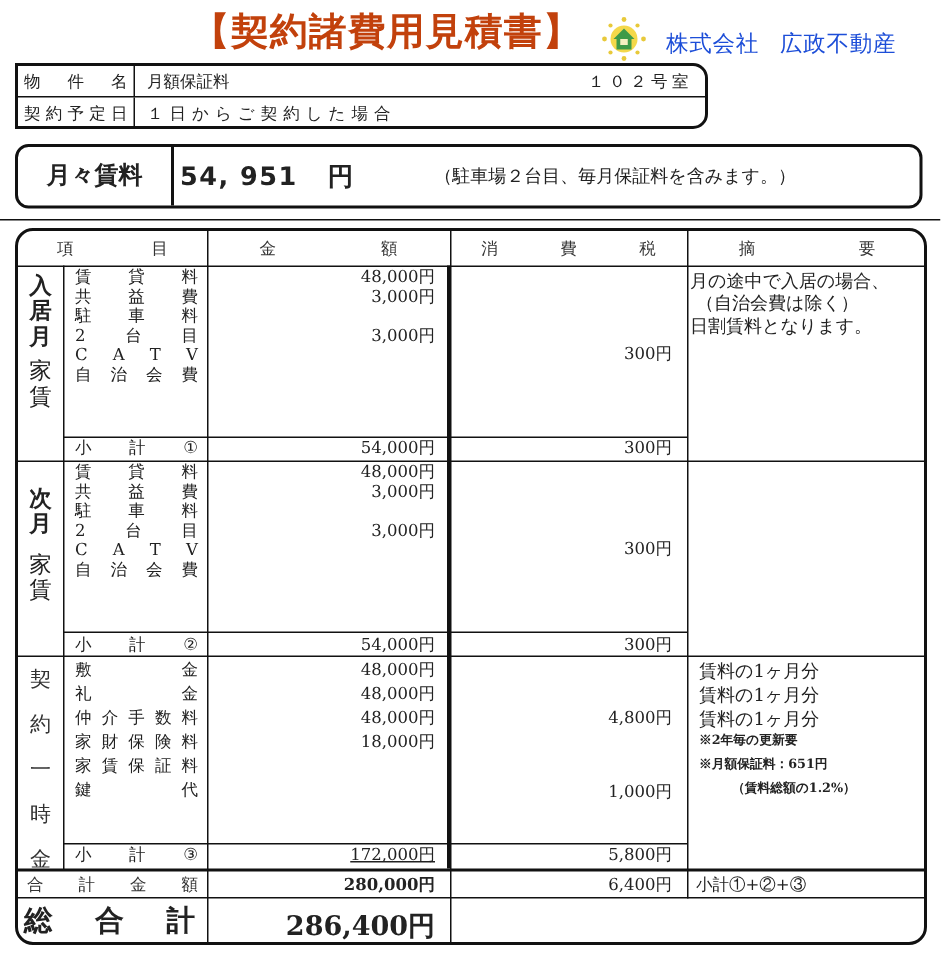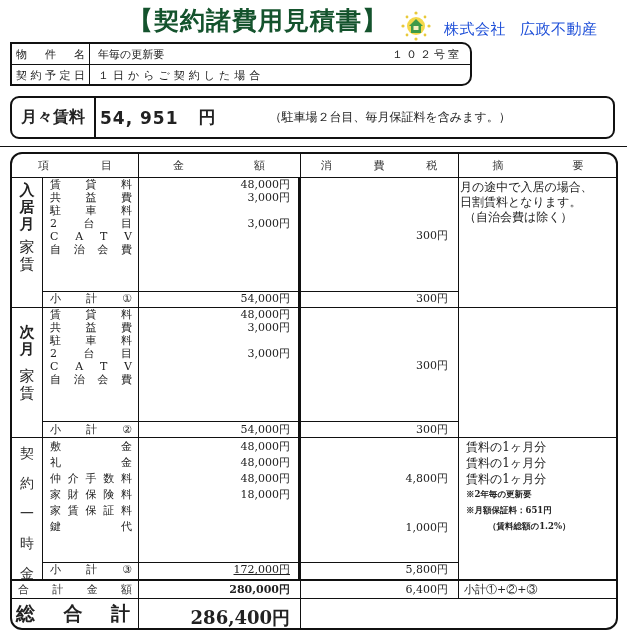--- a/index.html
+++ b/index.html
@@ -1,38 +1,38 @@
 <!DOCTYPE html>
 <html><head>
 <meta charset="utf-8">
 <style>
   html, body { margin:0; padding:0; background:#fff; }
   body { width:627px; height:637px; position:relative; overflow:hidden;
          font-family: "DejaVu Serif", "Liberation Serif", serif; color:#222; }
   .abs { position:absolute; }
   .title { left:128px; top:4px; font-size:25px; font-weight:bold; letter-spacing:1px;
-           font-family: "DejaVu Sans", "Liberation Sans", sans-serif; color:#14532d; }
+           font-family: "DejaVu Sans", "Liberation Sans", sans-serif; color:#c2410c; }
   .logo { left:400px; top:10px; width:32px; height:32px; }
   .company { left:444px; top:20px; font-size:15px;
              font-family: "DejaVu Sans", "Liberation Sans", sans-serif; color:#1d4ed8; letter-spacing:0.5px; }
   .company span + span { margin-left:14px; }
 
   .propbox { left:10px; top:42px; width:462px; height:44px; border:2px solid #111;
              border-radius:0 10px 10px 0; box-sizing:border-box; }
   .proprow { position:absolute; left:0; right:0; height:20px; display:flex; font-size:11px; }
   .proprow .lbl { width:78px; border-right:1.5px solid #111; box-sizing:border-box;
                   display:flex; justify-content:space-between; padding:0 4px; align-items:center; }
   .proprow .val { flex:1; display:flex; align-items:center; padding-left:8px; justify-content:space-between; padding-right:8px; letter-spacing:4px;}
   .proprow.r1 { top:0; border-bottom:1.5px solid #111; }
   .proprow.r2 { top:21px; }
   .proprow.r1 .val { letter-spacing:0; }
 
   .rentbox { left:10px; top:96px; width:605px; height:43px; border:2px solid #111;
              border-radius:9px; box-sizing:border-box; display:flex; align-items:center; }
-  .rentbox .lbl { width:84px; height:100%; border-right:2px solid #111; box-sizing:border-box;
+  .rentbox .lbl { width:104px; height:100%; border-right:2px solid #111; box-sizing:border-box;
                   display:flex; align-items:center; justify-content:center; font-size:16px; font-weight:bold;
                   font-family: Liberation Mono, monospace;}
   .rentbox .amt { margin-left:4px; font-size:17px; font-weight:bold; letter-spacing:1px; font-family: "DejaVu Sans", "Liberation Sans", sans-serif;}
   .rentbox .unit { margin-left:20px; font-size:17px; font-weight:bold; font-family: "DejaVu Sans", "Liberation Sans", sans-serif;}
   .rentbox .note { margin-left:54px; font-size:12px; }
   .hr { left:0; top:146px; width:627px; height:0; border-top:1.5px solid #111; }
 
   .table { left:10px; top:152px; width:608px; height:478px; border:2px solid #111;
            border-radius:12px 12px 12px 12px; box-sizing:border-box; overflow:hidden; }
   .cell { position:absolute; box-sizing:border-box; font-size:11px; }
@@ -75,21 +75,21 @@
 </div>
 
 <div class="abs propbox">
   <div class="proprow r1">
     <div class="lbl">
       <span>物</span>
       <span>件</span>
       <span>名</span>
     </div>
     <div class="val">
-      <span>年毎の更新要</span>
+      <span>月額保証料</span>
       <span style="letter-spacing:3px">１０２号室</span>
     </div>
   </div>
   <div class="proprow r2">
     <div class="lbl">
       <span>契</span>
       <span>約</span>
       <span>予</span>
       <span>定</span>
       <span>日</span>
@@ -183,22 +183,22 @@
     <div>48,000円</div>
     <div>3,000円</div>
     <div></div>
     <div>3,000円</div>
     <div></div>
     <div></div>
   </div>
   <div class="cell right" style="left:288px;top:74px;width:158px;">300円</div>
   <div class="cell notes" style="left:446px;top:26px;width:160px;">
     <div>月の途中で入居の場合、</div>
+    <div style="padding-left:4px">（自治会費は除く）</div>
     <div>日割賃料となります。</div>
-    <div style="padding-left:4px">（自治会費は除く）</div>
   </div>
   <div class="cell sub-row" style="left:30px;top:137px;width:96px;">
       <span>小</span>
       <span>計</span>
       <span>①</span>
     </div>
   <div class="cell right" style="left:126px;top:137px;width:162px;">54,000円</div>
   <div class="cell right" style="left:288px;top:137px;width:158px;">300円</div>
 
   <div class="cell" style="left:0;top:154px;width:30px;height:130px;padding-top:16px;">

